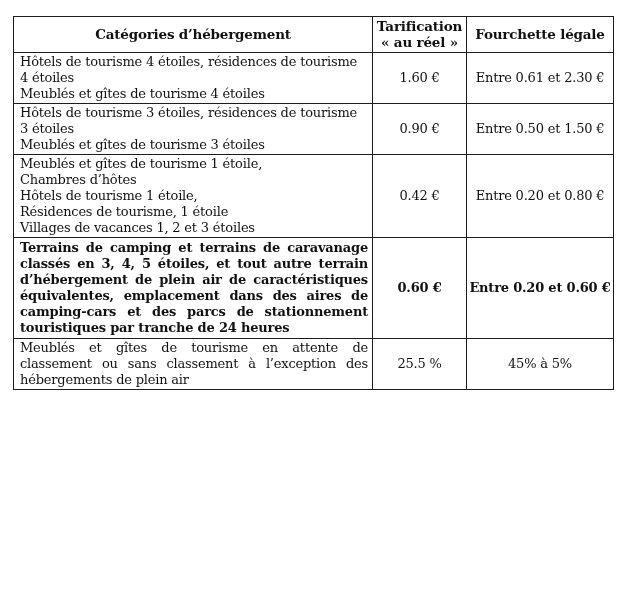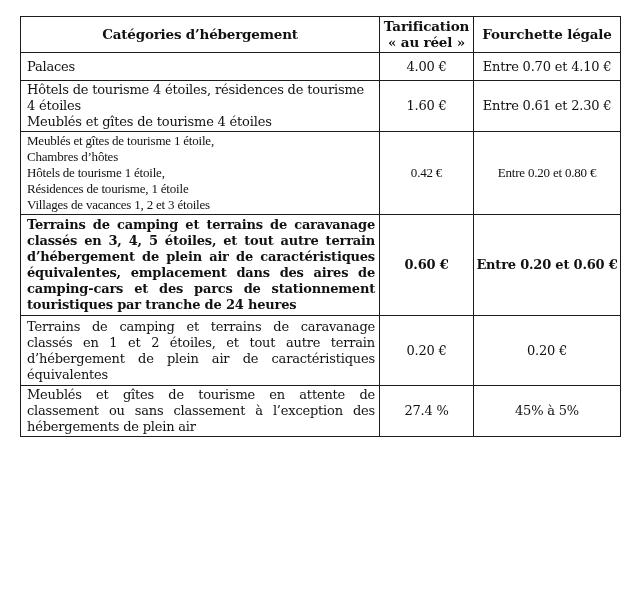--- a/index.html
+++ b/index.html
@@ -11,21 +11,21 @@
   }
   .sheet {
     position: relative;
     width: 625px;
     height: 591px;
     background: #ffffff;
     overflow: hidden;
   }
   .tablewrap {
     position: absolute;
-    left: 20px;
+    left: 13px;
     top: 16px;
     width: 600px;
   }
   table.tax-table {
     width: 600px;
     border-collapse: collapse;
     table-layout: fixed;
   }
   col.c-cat   { width: 359px; }
   col.c-tarif { width: 94px;  }
@@ -62,21 +62,21 @@
     line-height: 16px;
     letter-spacing: -0.2px;
     padding: 1px 2px;
   }
   tr.hrow { height: 32px; }
   tr.r0 { height: 28px; }
   tr.r1 { height: 37px; }
   tr.r2 { height: 50px; }
   tr.r3 { height: 49px; }
   tr.r4 { height: 63px; }
-  tr.r5 { height: 82px; font-family: Liberation Serif, serif; }
+  tr.r5 { height: 82px; }
   tr.r6 { height: 101px; font-weight: bold; }
   tr.r7 { height: 70px; }
   tr.r8 { height: 47px; }
 </style>
 </head>
 <body>
 
 <div class="sheet">
   <div class="tablewrap">
     <table class="tax-table">
@@ -87,52 +87,48 @@
       </colgroup>
       <thead>
         <tr class="hrow">
           <th>Catégories d’hébergement</th>
           <th>Tarification
 « au réel »</th>
           <th>Fourchette légale</th>
         </tr>
       </thead>
       <tbody>
-        <tr class="r0">
-          <td class="cat">Palaces</td>
-          <td class="val">4.00 €</td>
-          <td class="val">Entre 0.70 et 4.10 €</td>
-        </tr>
         <tr class="r2">
           <td class="cat">Hôtels de tourisme 4 étoiles, résidences de tourisme 4 étoiles
 Meublés et gîtes de tourisme 4 étoiles</td>
           <td class="val">1.60 €</td>
           <td class="val">Entre 0.61 et 2.30 €</td>
+        </tr>
+        <tr class="r3">
+          <td class="cat">Hôtels de tourisme 3 étoiles, résidences de tourisme 3 étoiles
+Meublés et gîtes de tourisme 3 étoiles</td>
+          <td class="val">0.90 €</td>
+          <td class="val">Entre 0.50 et 1.50 €</td>
         </tr>
         <tr class="r5">
           <td class="cat">Meublés et gîtes de tourisme 1 étoile,
 Chambres d’hôtes
 Hôtels de tourisme 1 étoile,
 Résidences de tourisme, 1 étoile
 Villages de vacances 1, 2 et 3 étoiles</td>
           <td class="val">0.42 €</td>
           <td class="val">Entre 0.20 et 0.80 €</td>
         </tr>
         <tr class="r6">
           <td class="cat just">Terrains de camping et terrains de caravanage classés en 3, 4, 5 étoiles, et tout autre terrain d’hébergement de plein air de caractéristiques équivalentes, emplacement dans des aires de camping-cars et des parcs de stationnement touristiques par tranche de 24 heures</td>
           <td class="val">0.60 €</td>
           <td class="val">Entre 0.20 et 0.60 €</td>
         </tr>
-        <tr class="r7">
-          <td class="cat just">Terrains de camping et terrains de caravanage classés en 1 et 2 étoiles, et tout autre terrain d’hébergement de plein air de caractéristiques équivalentes</td>
-          <td class="val">0.20 €</td>
-          <td class="val">0.20 €</td>
-        </tr>
         <tr class="r8">
           <td class="cat just">Meublés et gîtes de tourisme en attente de classement ou sans classement à l’exception des hébergements de plein air</td>
-          <td class="val">27.4 %</td>
+          <td class="val">25.5 %</td>
           <td class="val">45% à 5%</td>
         </tr>
       </tbody>
     </table>
 
   </div>
 </div>
 
 </body></html>

